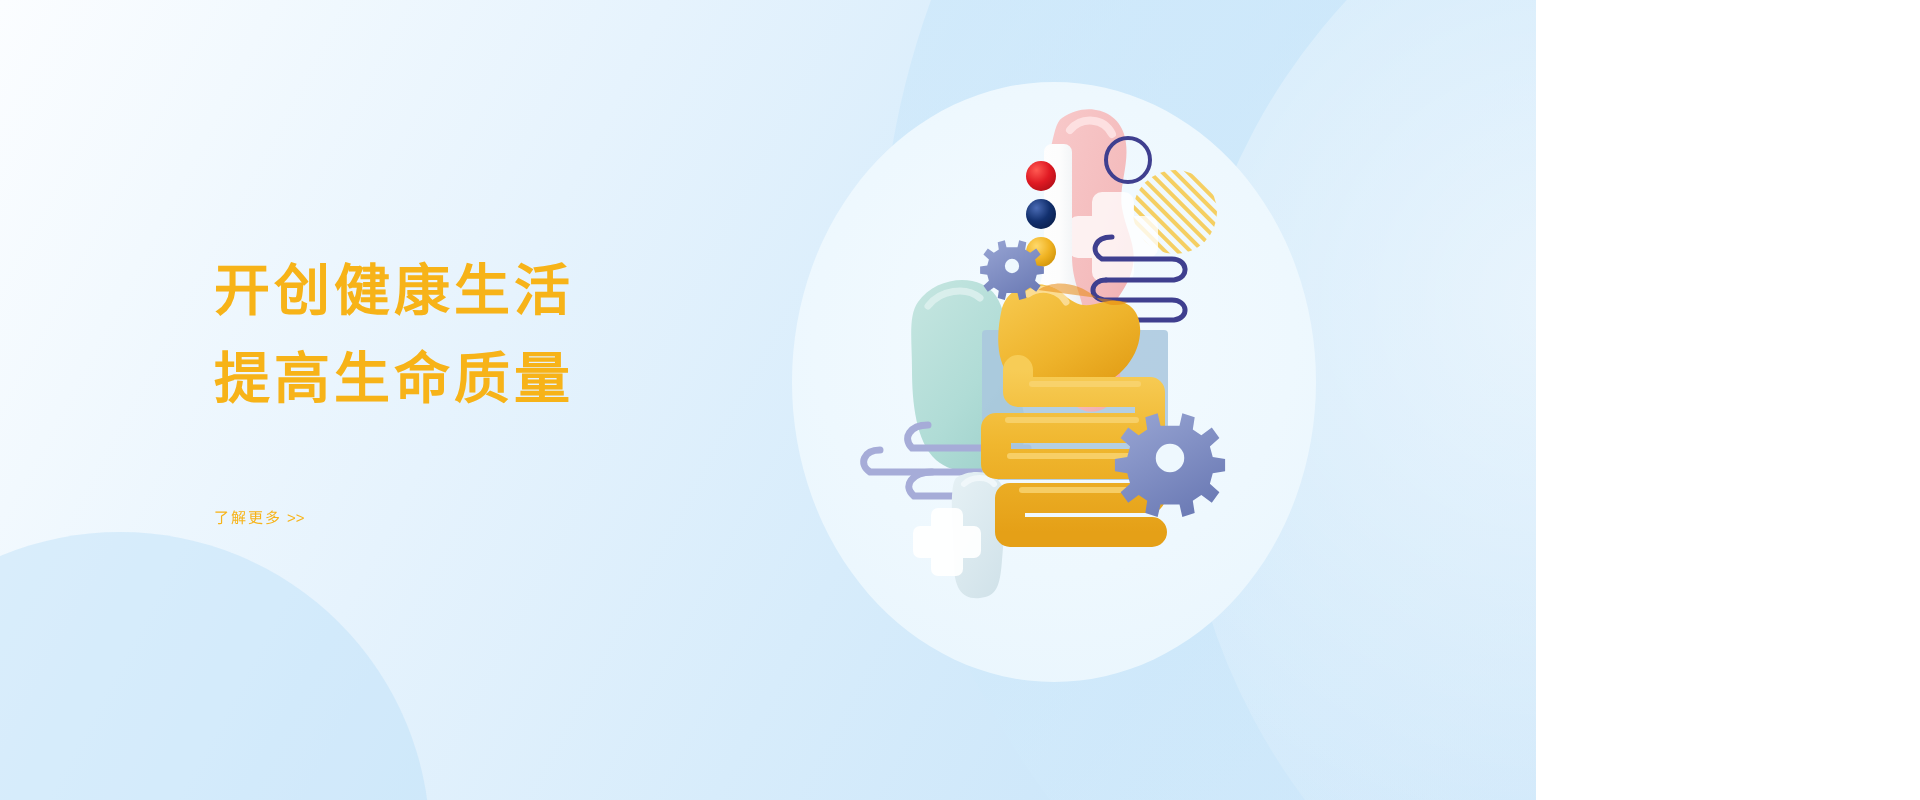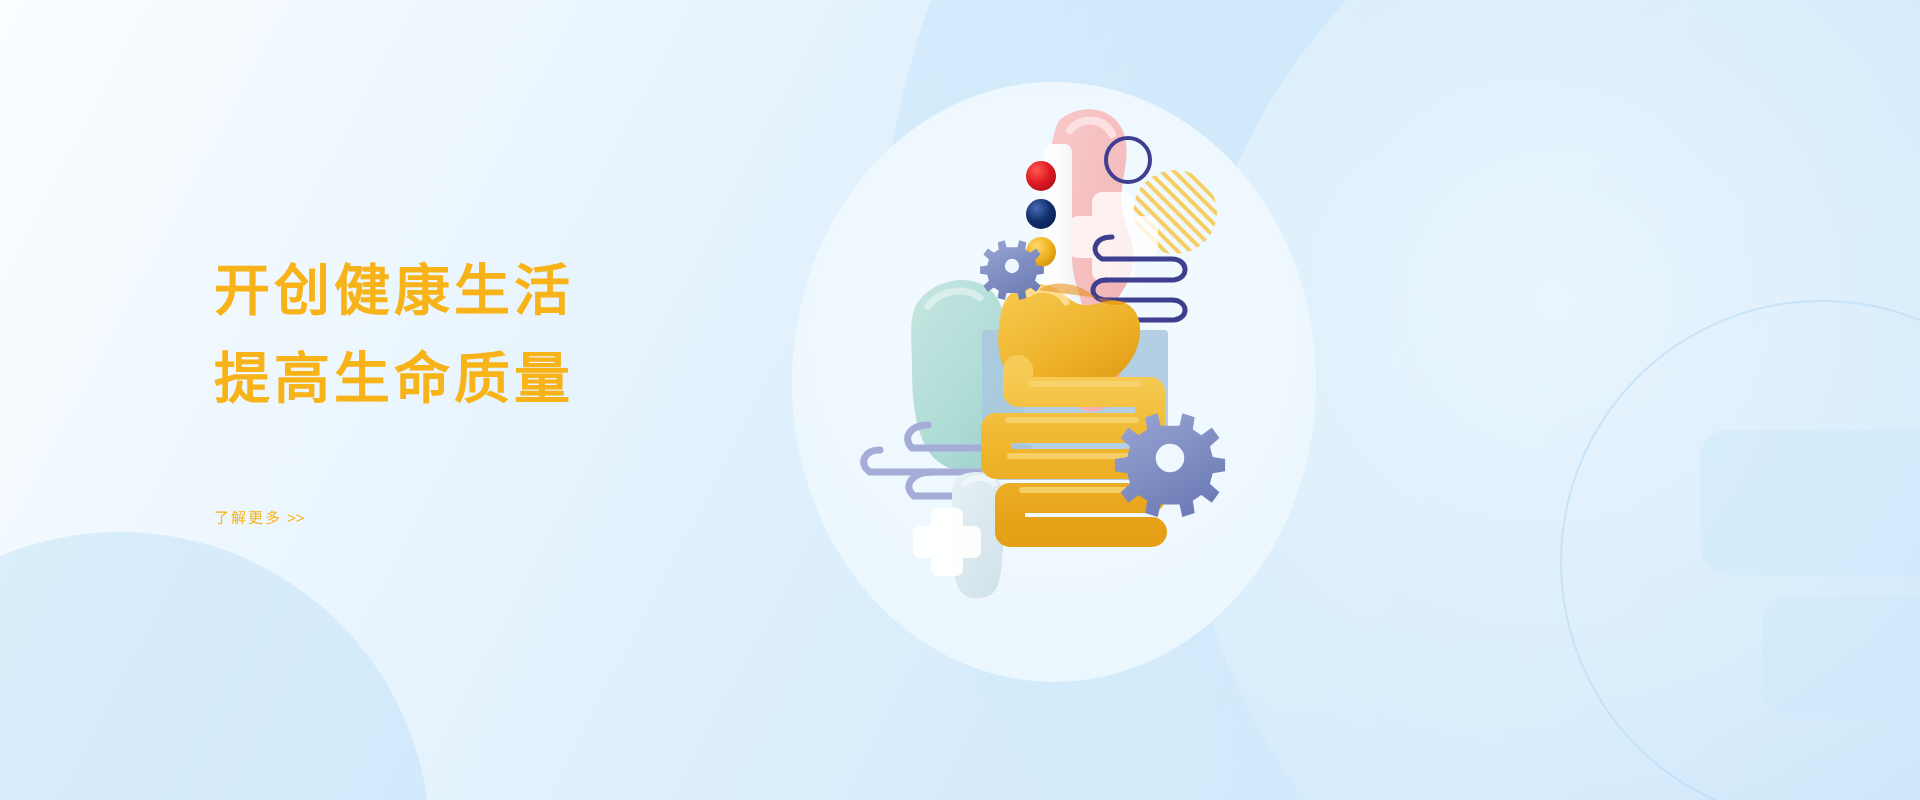--- a/index.html
+++ b/index.html
@@ -7,21 +7,21 @@
     margin: 0;
     padding: 0;
     background: #ffffff;
   }
   body {
     font-family: "Liberation Sans", "DejaVu Sans", sans-serif;
   }
 
   .banner {
     position: relative;
-    width: 1920px;
+    width: 1536px;
     height: 800px;
     overflow: hidden;
     background: linear-gradient(118deg,
         #fbfdff 0%,
         #f2f9fe 14%,
         #e6f3fd 34%,
         #d7ecfb 58%,
         #cde7fa 78%,
         #c8e4f9 100%);
   }

